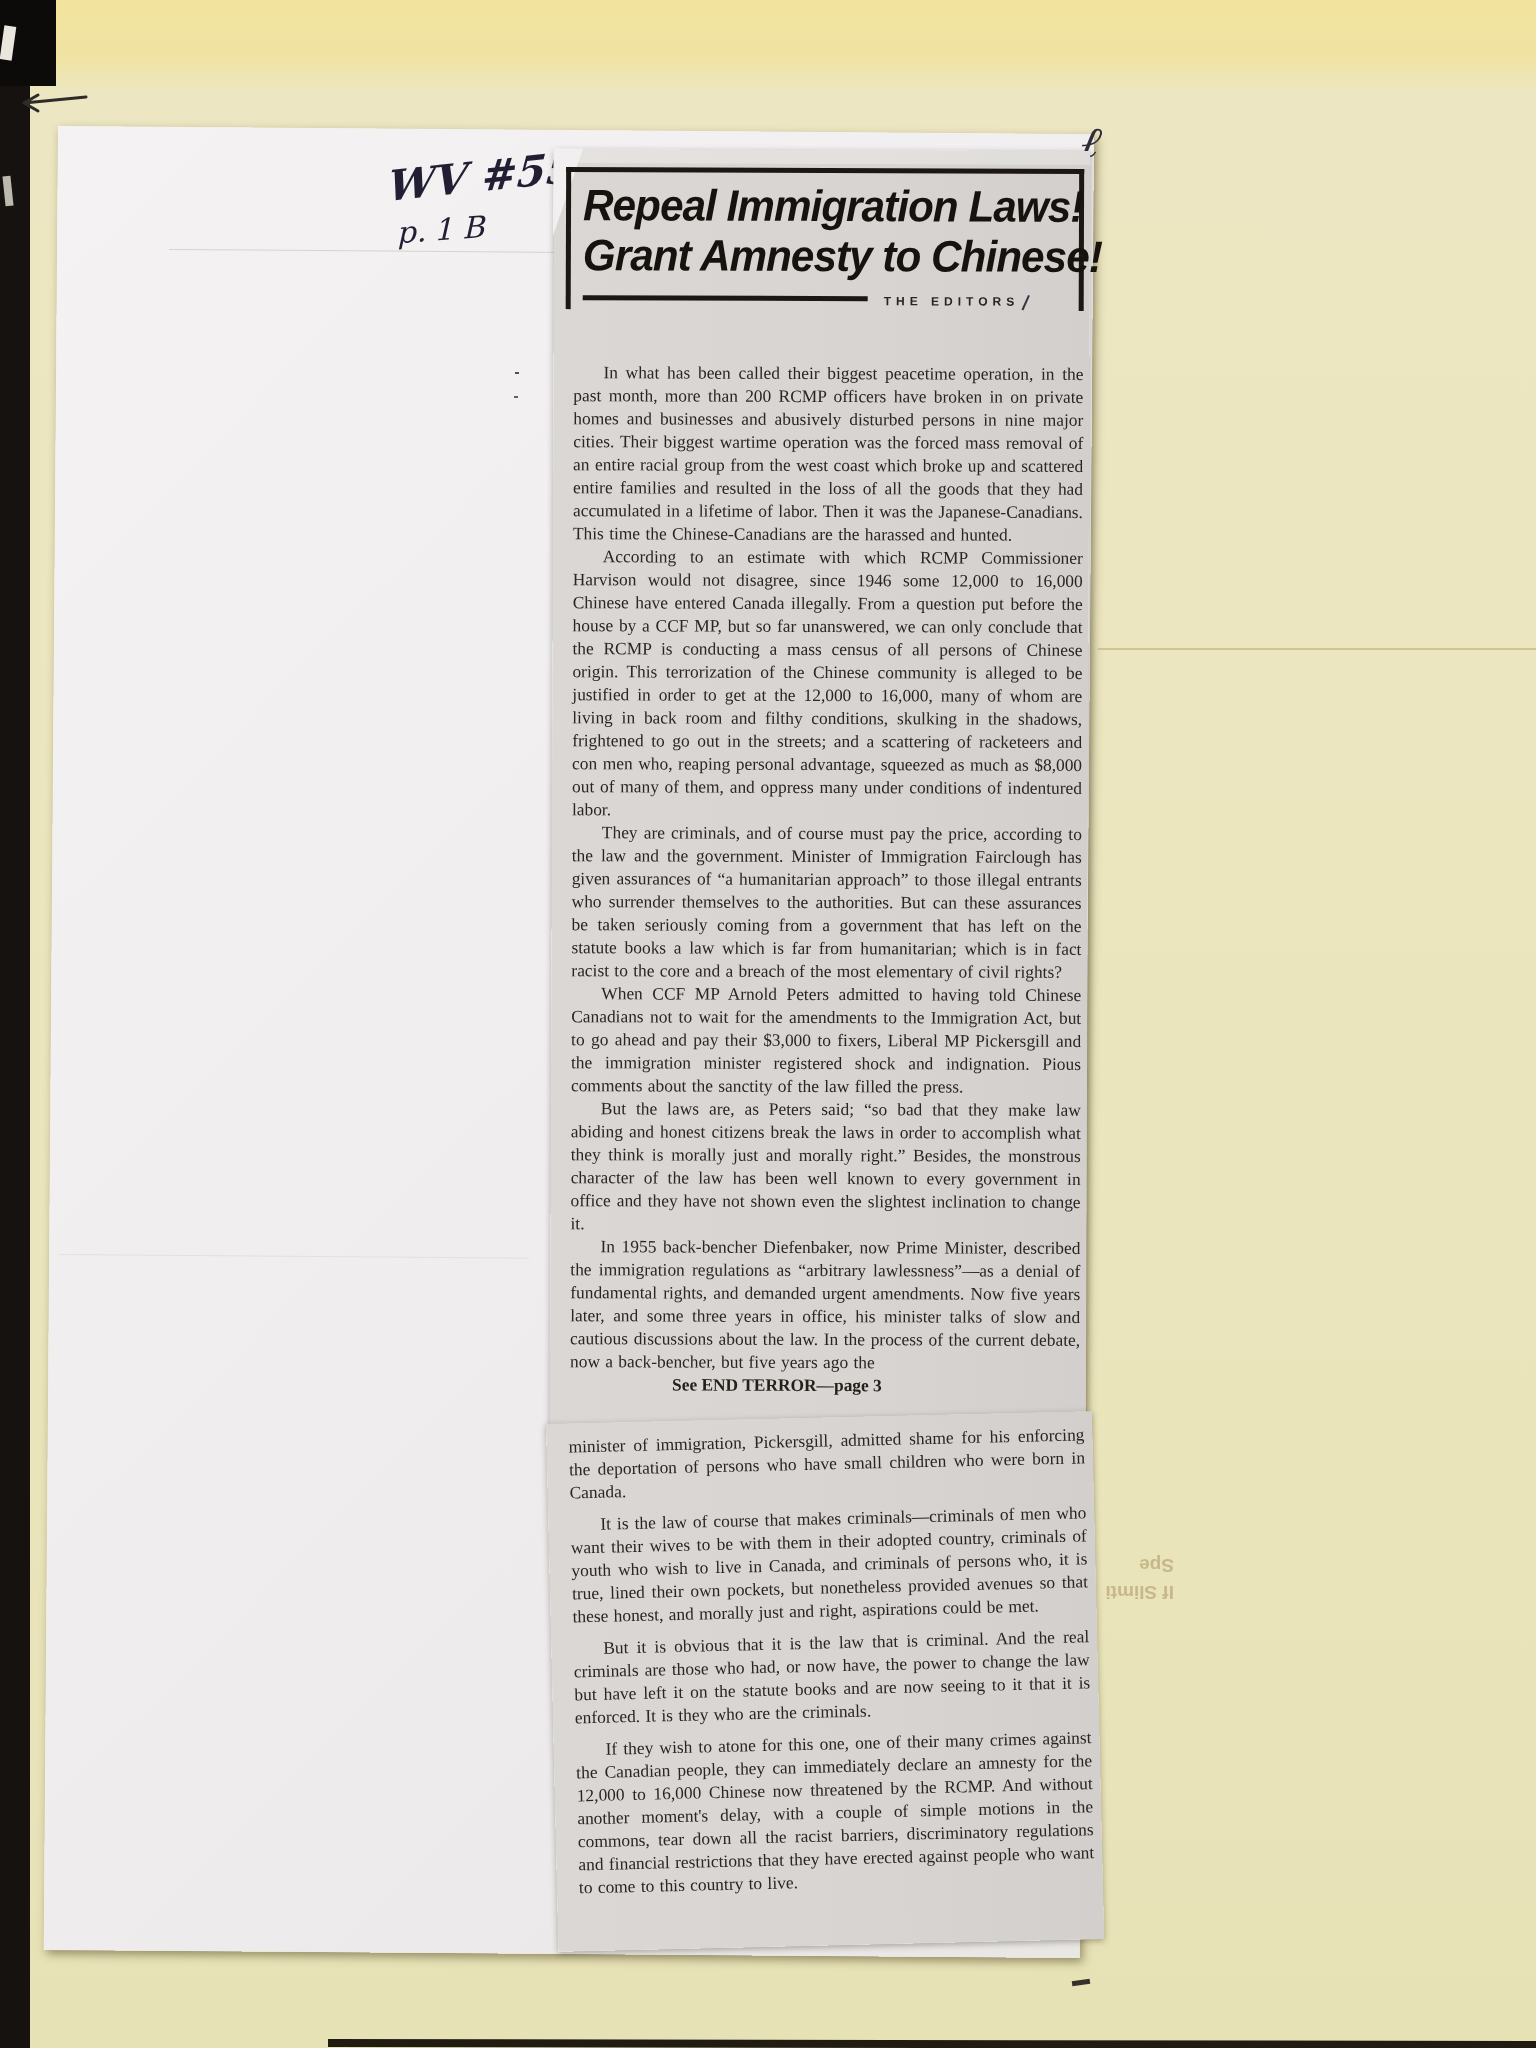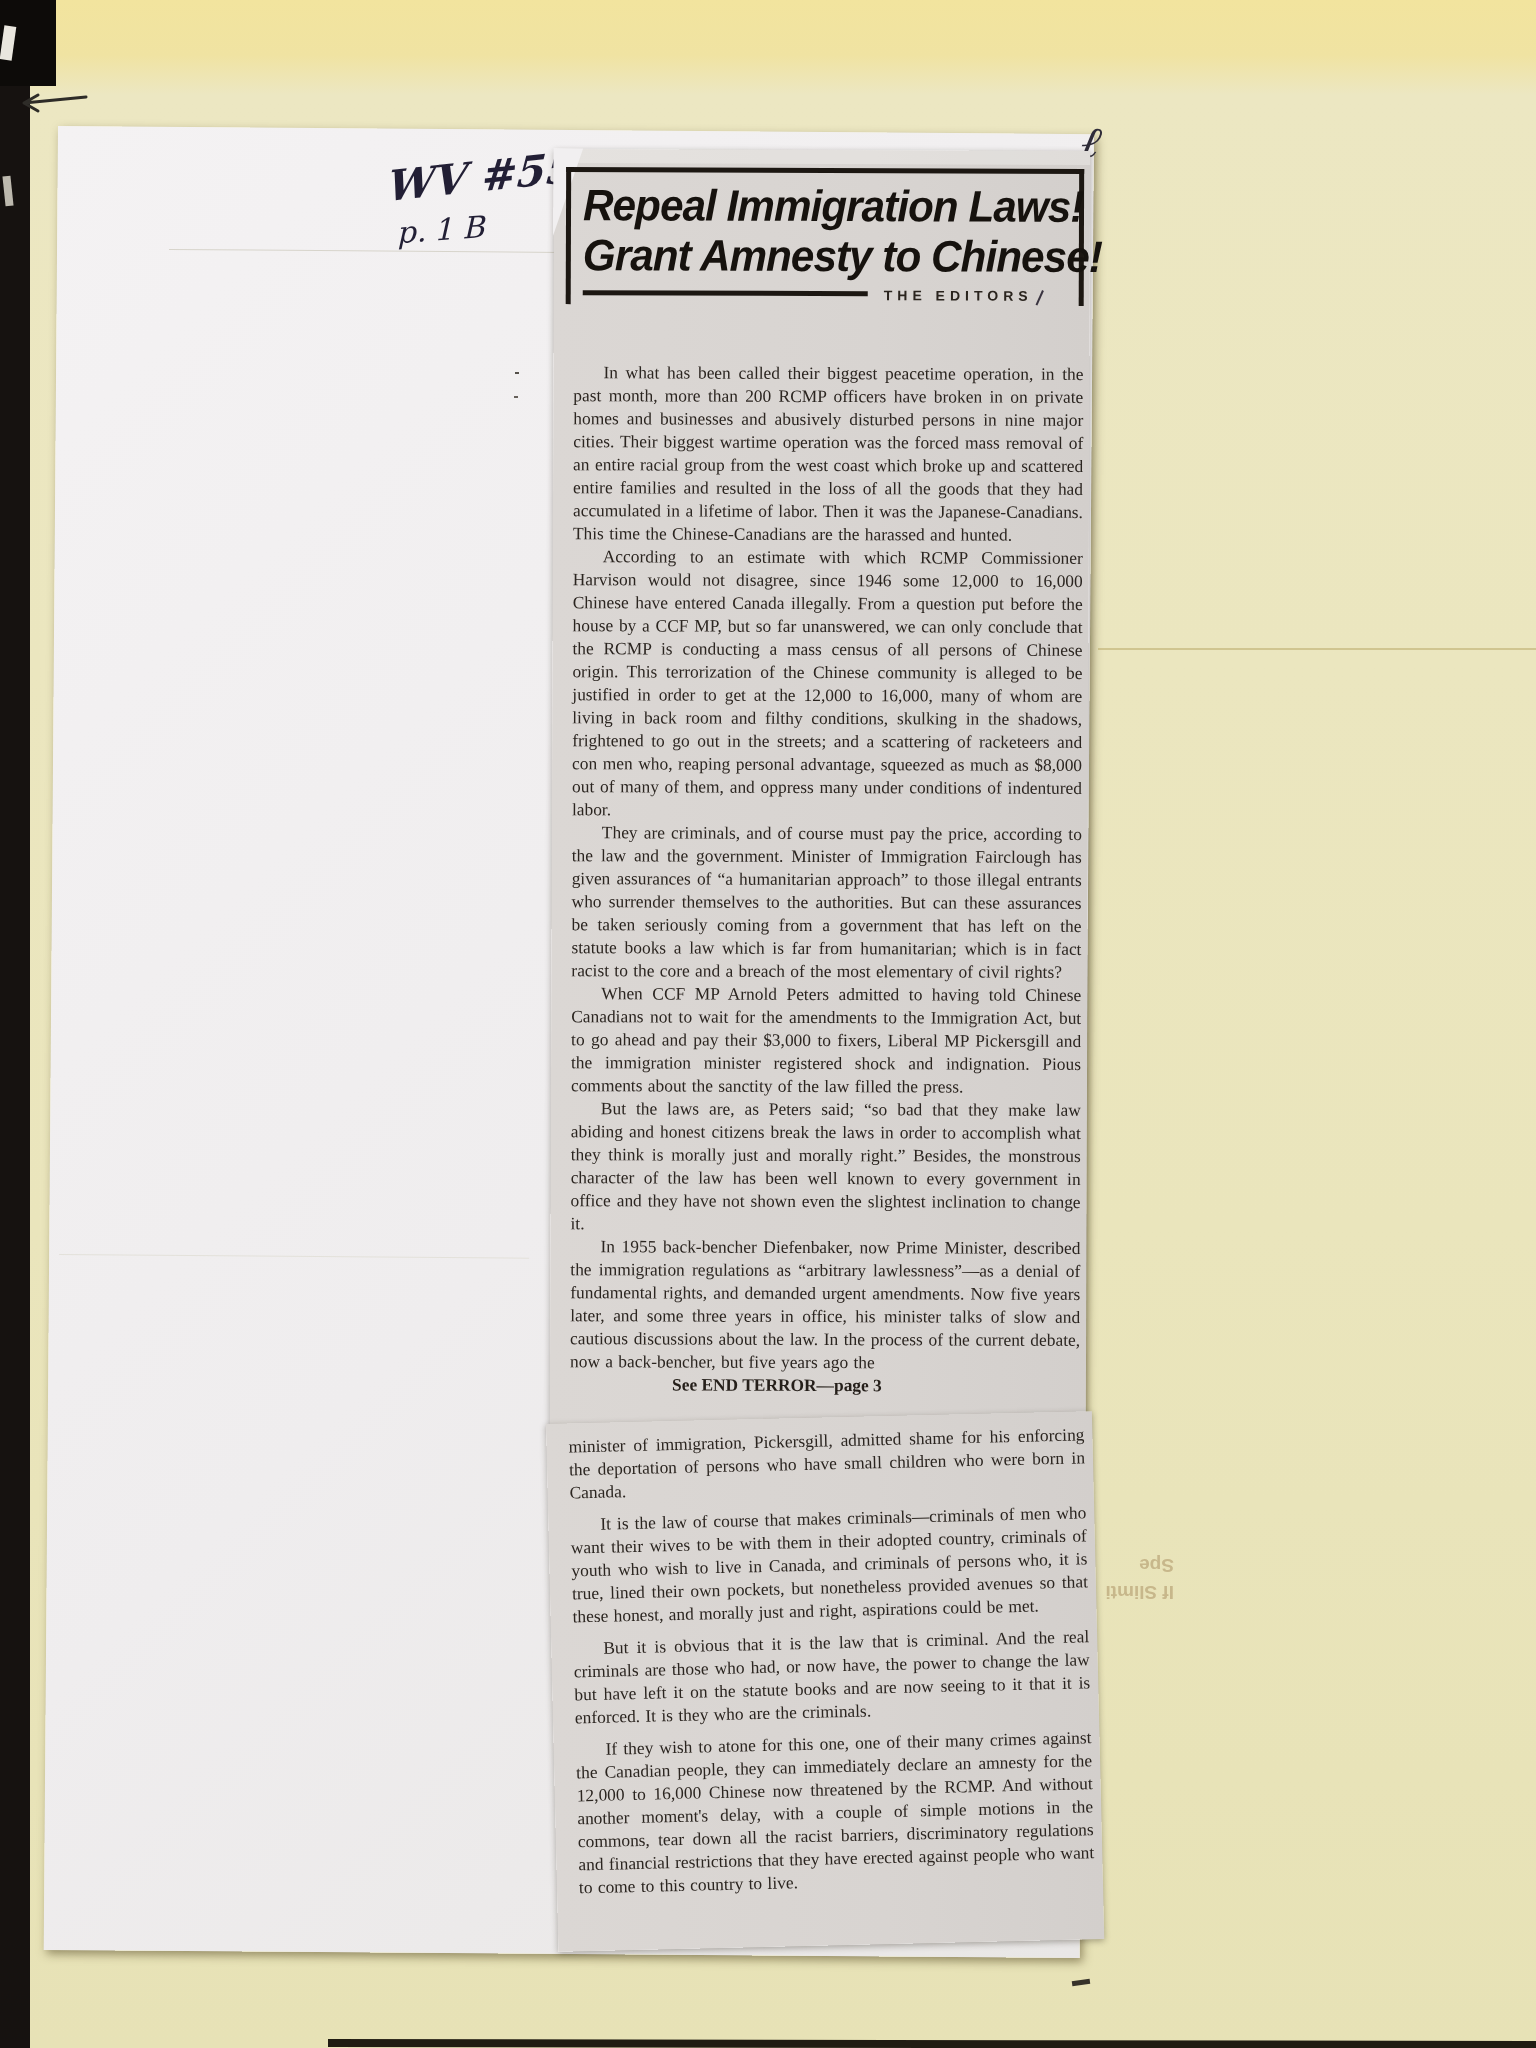--- a/index.html
+++ b/index.html
@@ -44,22 +44,22 @@
   .corner-cut{position:absolute;left:-1px;top:-1px;width:30px;height:88px;background:#f1eff0;
               clip-path:polygon(0 0,100% 0,0 100%);}
 
   .hl-box{position:absolute;left:12px;top:18px;width:492px;
           border:5px solid #1c1712;border-bottom:none;padding:8px 4px 0 12px;}
   .hl-line{font-family:"Liberation Sans",sans-serif;font-weight:bold;font-style:italic;
            font-size:44px;line-height:50px;letter-spacing:-1px;color:#16120e;
            transform:scaleX(0.96);transform-origin:left center;white-space:nowrap;}
   .hl-bottomrow{display:flex;align-items:flex-end;margin-top:6px;}
   .hl-rule{flex:0 0 285px;border-bottom:5px solid #1c1712;margin-bottom:9px;}
-  .byline{font-family:"Liberation Sans",sans-serif;font-size:14px;font-weight:bold;
-          letter-spacing:5px;color:#2a241e;padding:0 0 2px 16px;white-space:nowrap;}
+  .byline{font-family:"Liberation Sans",sans-serif;font-size:12px;font-weight:bold;
+          letter-spacing:5px;color:#2a241e;padding:0 0 2px 16px;white-space:nowrap;margin-top:7px;}
   .pen-tick{display:inline-block;width:2px;height:16px;background:#3a3440;
             transform:rotate(24deg);margin-left:6px;}
 
   .body-col{position:absolute;}
   .body1{left:20px;top:212px;right:6px;}
   .body2{left:22px;top:12px;right:8px;}
   .body-col p{margin:0;text-indent:30px;text-align:justify;
               font-family:"Liberation Serif",serif;font-size:17.4px;line-height:23px;
               color:#2b2520;word-spacing:1px;}
   .body2 p + p{margin-top:9px;}

